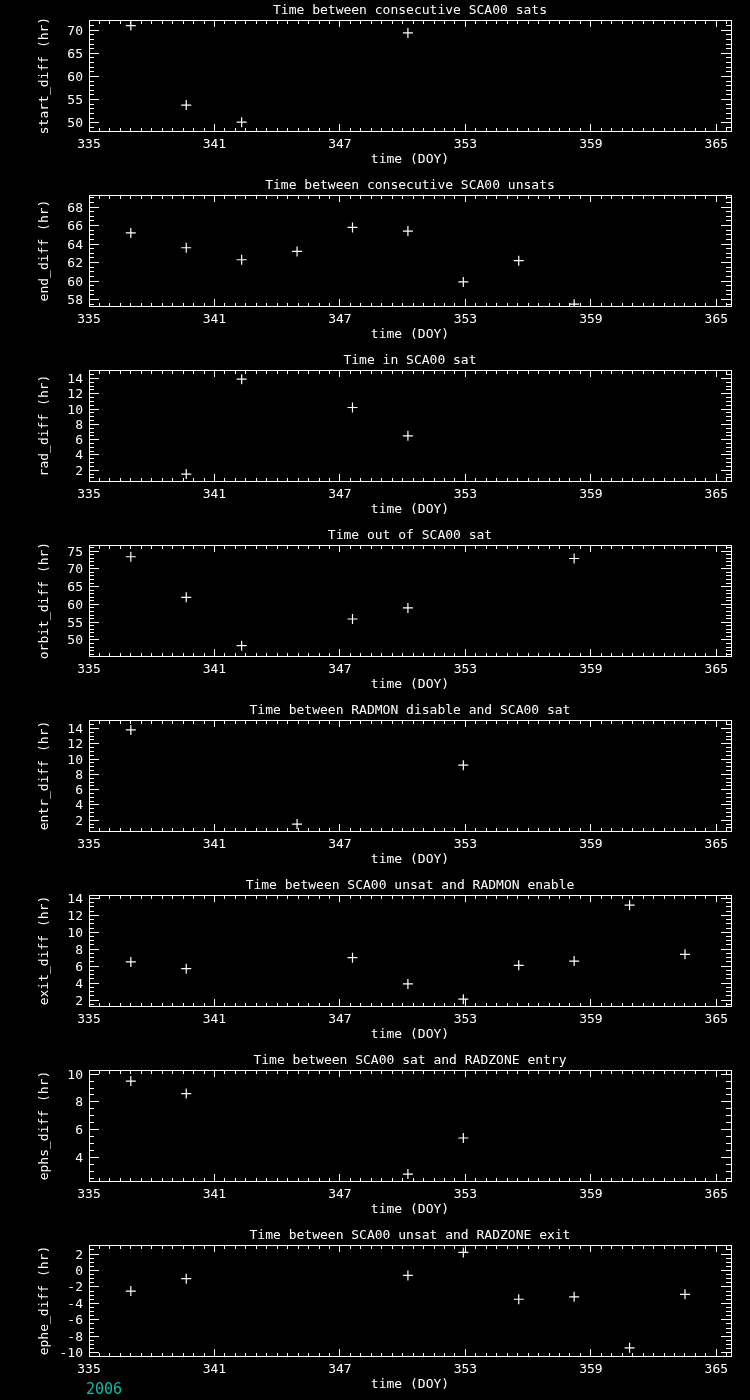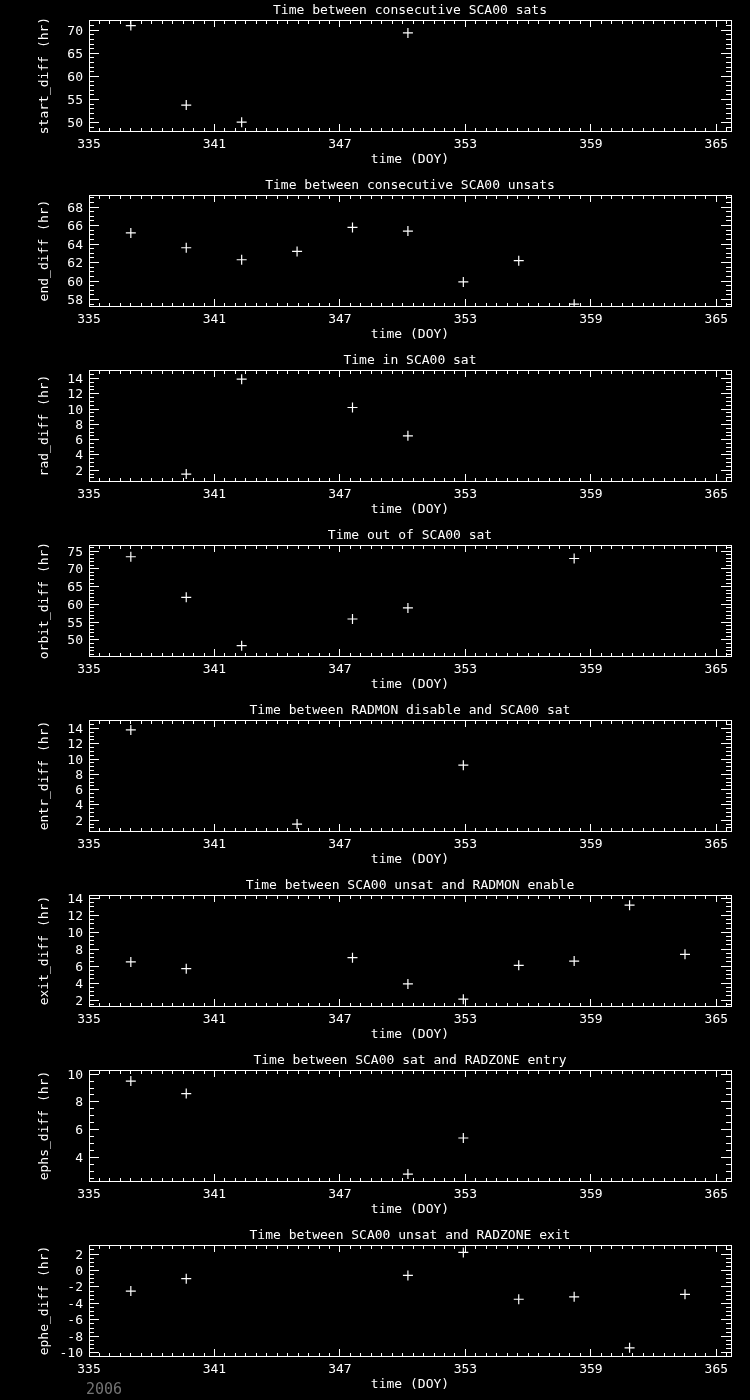--- a/index.html
+++ b/index.html
@@ -1,19 +1,19 @@
 <!DOCTYPE html>
 <html><head>
 <meta charset="utf-8">
 <style>
   html,body{margin:0;padding:0;background:#000;}
   #canvas{position:relative;width:750px;height:1400px;background:#000;overflow:hidden;}
   .panel{display:block;}
   svg text{font-family:"DejaVu Sans Mono","Liberation Mono",monospace;fill:#fff;}
-  .year{position:absolute;left:86px;top:1380px;color:#737373;
+  .year{position:absolute;left:86px;top:1380px;color:#14b8a6;
         font-family:"DejaVu Sans Mono","Liberation Mono",monospace;font-size:15px;}
 </style>
 </head>
 <body>
 
 <div id="canvas">
   <svg class="panel" width="750" height="175" viewBox="0 0 750 175">
       <defs>
         <clipPath id="clip0">
           <rect x="89" y="20" width="642" height="111"></rect>

